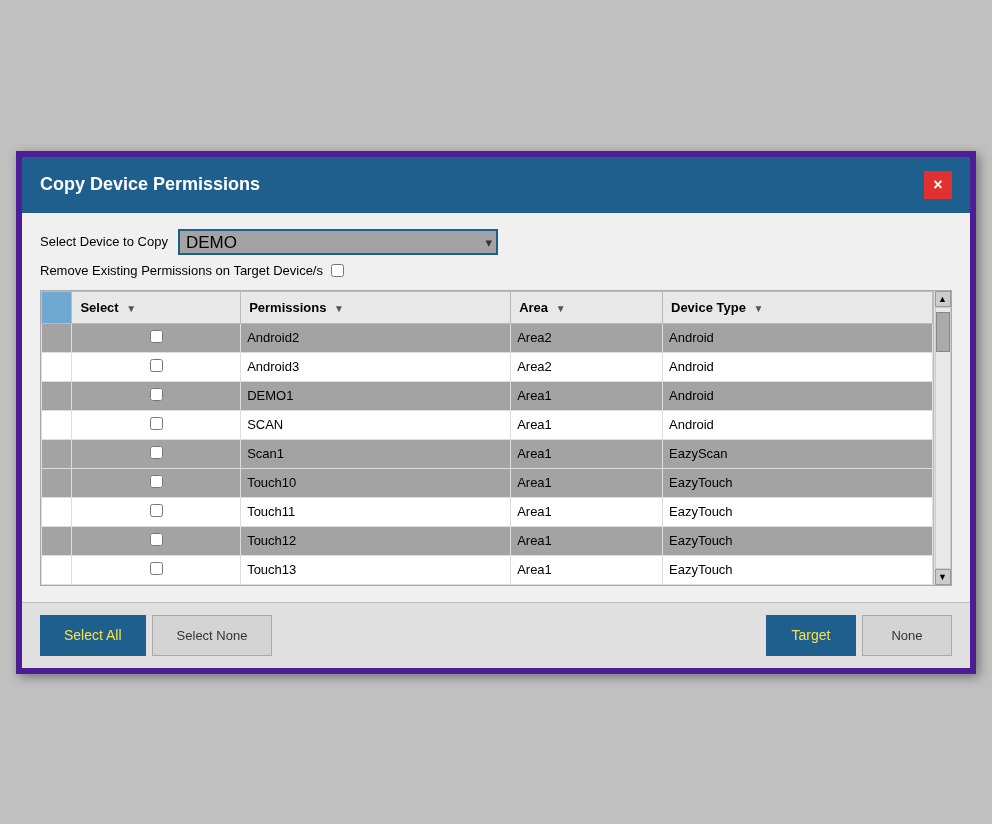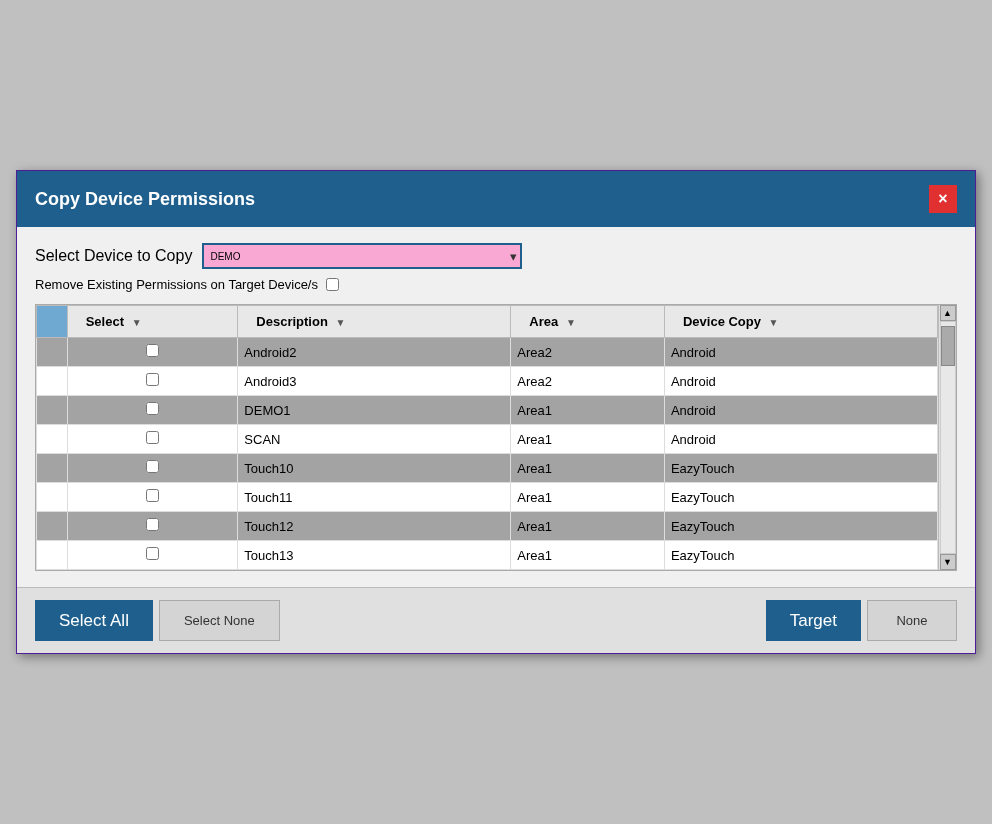--- a/index.html
+++ b/index.html
@@ -9,21 +9,21 @@
       background: #c0c0c0;
       display: flex;
       align-items: center;
       justify-content: center;
       width: 992px;
       height: 824px;
     }
     .dialog {
       width: 960px;
       background: #f0f0f0;
-      border: 1px solid #4c1d95;
+      border: 6px solid #4c1d95;
       box-shadow: 3px 3px 10px rgba(0,0,0,0.4);
     }
     .title-bar {
       background: #1e5f8e;
       color: white;
       padding: 14px 18px;
       display: flex;
       align-items: center;
       justify-content: space-between;
     }
@@ -47,31 +47,31 @@
     }
     .dialog-body {
       padding: 16px 18px;
     }
     .form-row {
       display: flex;
       align-items: center;
       margin-bottom: 8px;
     }
     .form-label {
-      font-size: 16px;
+      font-size: 13px;
       margin-right: 10px;
       white-space: nowrap;
     }
     .device-select {
       width: 320px;
       height: 26px;
       border: 2px solid #1e5f8e;
       padding: 2px 6px;
-      font-size: 10px;
-      background: #f9a8d4;
+      font-size: 17px;
+      background: #a3a3a3;
       appearance: none;
       -webkit-appearance: none;
       position: relative;
     }
     .select-wrapper {
       position: relative;
       display: inline-block;
     }
     .select-wrapper::after {
       content: '▾';
@@ -106,21 +106,21 @@
     table {
       width: 100%;
       border-collapse: collapse;
       table-layout: fixed;
     }
     thead tr {
       background: #e8e8e8;
     }
     th {
       border: 1px solid #bbb;
-      padding: 8px 18px;
+      padding: 8px 8px;
       text-align: left;
       font-weight: bold;
       font-size: 13px;
       white-space: nowrap;
       vertical-align: middle;
     }
     th .filter-icon {
       display: inline-block;
       margin-left: 4px;
       font-size: 10px;
@@ -148,24 +148,24 @@
     .footer-left {
       display: flex;
       gap: 6px;
     }
     .footer-right {
       display: flex;
       gap: 6px;
     }
     .btn-blue {
       background: #1e5f8e;
-      color: #ffffff;
+      color: #fde047;
       border: none;
       padding: 4px 24px;
-      font-size: 17px;
+      font-size: 14px;
       cursor: pointer;
       min-width: 90px;
     }
     .btn-gray {
       background: #d4d4d4;
       color: #333;
       border: 1px solid #aaa;
       padding: 12px 24px;
       font-size: 13px;
       cursor: pointer;
@@ -249,29 +249,29 @@
             <col style="width:160px">
           </colgroup>
           <thead>
             <tr>
               <th class="col-blue"></th>
               <th>
                 <span>Select</span>
                 <span class="filter-icon">▼</span>
               </th>
               <th>
-                <span>Description</span>
+                <span>Permissions</span>
                 <span class="filter-icon">▼</span>
               </th>
               <th>
                 <span>Area</span>
                 <span class="filter-icon">▼</span>
               </th>
               <th>
-                <span>Device Copy</span>
+                <span>Device Type</span>
                 <span class="filter-icon">▼</span>
               </th>
             </tr>
           </thead>
           <tbody id="table-body">
               <tr class="even">
                 <td class="row-blue"></td>
                 <td class="row-checkbox"><input type="checkbox" style=""></td>
                 <td>Android2</td>
                 <td>Area2</td>
@@ -290,20 +290,27 @@
                 <td>DEMO1</td>
                 <td>Area1</td>
                 <td>Android</td>
               </tr>
               <tr class="odd">
                 <td class="row-blue"></td>
                 <td class="row-checkbox"><input type="checkbox" style=""></td>
                 <td>SCAN</td>
                 <td>Area1</td>
                 <td>Android</td>
+              </tr>
+              <tr class="even">
+                <td class="row-blue"></td>
+                <td class="row-checkbox"><input type="checkbox" style=""></td>
+                <td>Scan1</td>
+                <td>Area1</td>
+                <td>EazyScan</td>
               </tr>
               <tr class="even">
                 <td class="row-blue"></td>
                 <td class="row-checkbox"><input type="checkbox" style=""></td>
                 <td>Touch10</td>
                 <td>Area1</td>
                 <td>EazyTouch</td>
               </tr>
               <tr class="odd">
                 <td class="row-blue"></td>

